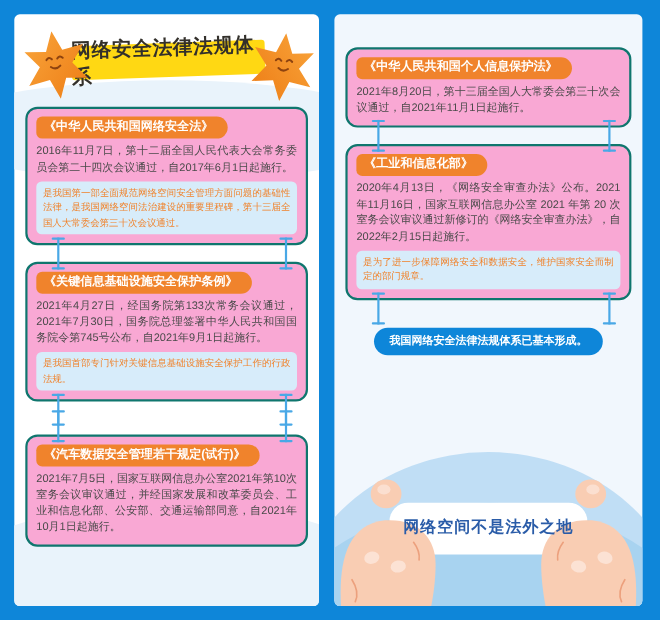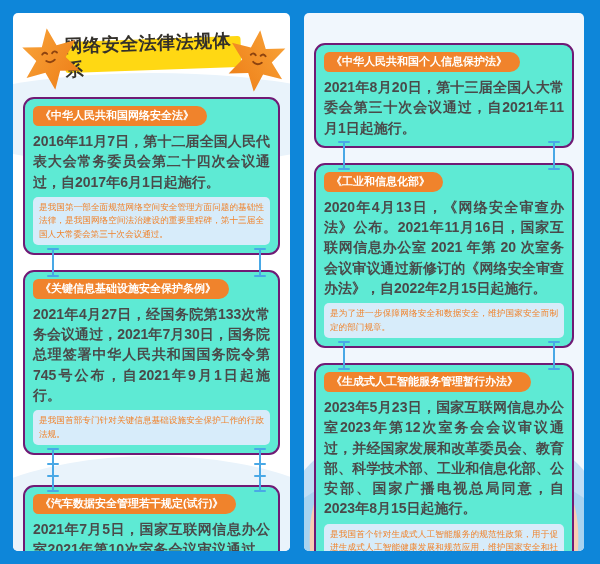--- a/index.html
+++ b/index.html
@@ -21,25 +21,25 @@
     background:#FFD813; transform:rotate(-2deg); border-radius:3px;
     display:flex; align-items:center; justify-content:center;
     font-weight:bold; font-size:18px; color:#33302B; letter-spacing:.5px; }
   .star { position:absolute; width:62px; height:62px; }
   .star-left  { left:7px;  top:15px; transform:rotate(-8deg); }
   .star-right { right:2px; top:17px; transform:rotate(6deg) scaleX(-1); }
 
   .cards { position:relative; z-index:1; padding:0 10px; }
   .panel-right .cards { padding-top:30px; }
 
-  .card { background:#5eead4; border:2px solid #701a75; border-radius:11px; padding:6px 8px 8px; }
+  .card { background:#f9a8d4; border:2px solid #0f766e; border-radius:11px; padding:6px 8px 8px; }
   .badge { display:inline-block; background:#F0832C; color:#FFFFFF; font-weight:bold;
     font-size:11px; line-height:1; padding:4px 13px 5px 7px;
     border-radius:8px 15px 15px 8px; margin-bottom:5px; white-space:nowrap; }
-  .law-body { font-size:14px; color:#4A4A4A; line-height:1.45; text-align:justify;font-weight:bold; }
+  .law-body { font-size:10px; color:#4A4A4A; line-height:1.45; text-align:justify; }
   .law-note { margin-top:5px; background:#D7ECFA; color:#F0832C; font-size:8.6px;
     line-height:1.55; padding:4px 6px; border-radius:5px; text-align:justify; }
 
   .connector-row { position:relative; height:15px; z-index:2; }
   .ibeam { position:absolute; top:-7px; width:12px; height:29px;
     background-image:linear-gradient(#49A8E6,#49A8E6);
     background-size:2px 100%; background-position:center top; background-repeat:no-repeat; }
   .ibeam::before,.ibeam::after { content:""; position:absolute; left:0; width:100%;
     height:2px; background:#49A8E6; border-radius:1px; }
   .ibeam::before { top:0; } .ibeam::after { bottom:0; }
@@ -160,22 +160,17 @@
       </div>
       <div class="card">
         <span class="badge">《工业和信息化部》</span>
         <p class="law-body">2020年4月13日，《网络安全审查办法》公布。2021年11月16日，国家互联网信息办公室 2021 年第 20 次室务会议审议通过新修订的《网络安全审查办法》，自2022年2月15日起施行。</p>
         <p class="law-note">是为了进一步保障网络安全和数据安全，维护国家安全而制定的部门规章。</p>
       </div>
       <div class="connector-row">
         <div class="ibeam lft"></div>
         <div class="ibeam rgt"></div>
       </div>
-      <div class="card">
-        <span class="badge">《生成式人工智能服务管理暂行办法》</span>
-        <p class="law-body">2023年5月23日，国家互联网信息办公室2023年第12次室务会会议审议通过，并经国家发展和改革委员会、教育部、科学技术部、工业和信息化部、公安部、国家广播电视总局同意，自2023年8月15日起施行。</p>
-        <p class="law-note">是我国首个针对生成式人工智能服务的规范性政策，用于促进生成式人工智能健康发展和规范应用，维护国家安全和社会公共利益，保护公民、法人和其他组织的合法权益。</p>
-      </div>
       <div class="pill">我国网络安全法律法规体系已基本形成。</div>
     </div>
 
   </div>
 </div>
 
 </body></html>

